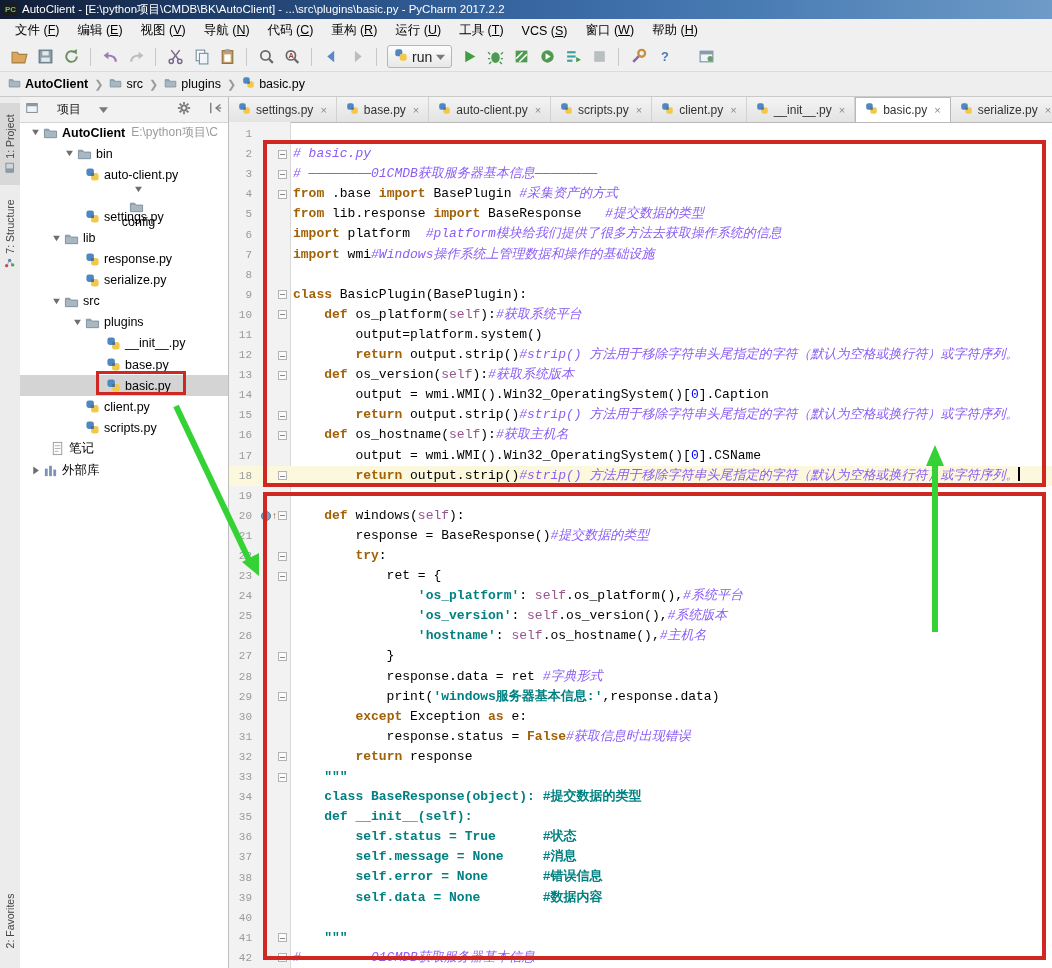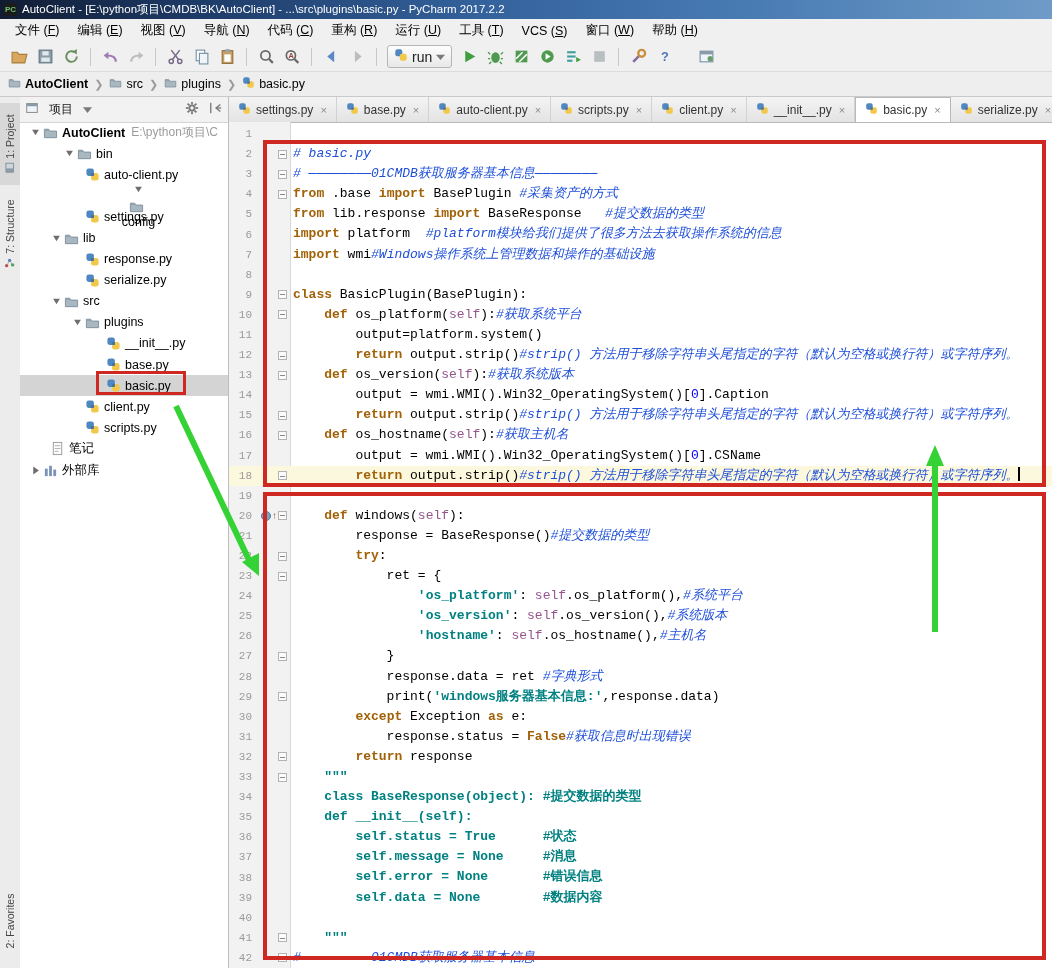--- a/index.html
+++ b/index.html
@@ -31,21 +31,21 @@
   .crumb{display:flex;align-items:center;gap:4px;padding:0 2px;font-size:12.5px;}
   .crumb.bold{font-weight:bold;}
   .crumb-sep{color:#9a9a9a;margin:0 4px;font-size:11px;}
   
   #strip{position:absolute;left:0;top:97px;width:20px;bottom:0;background:#ececec;border-right:1px solid #d2d2d2;}
   .strip-btn{position:absolute;left:0;width:20px;display:flex;align-items:center;justify-content:center;}
   .strip-btn span{transform:rotate(-90deg);white-space:nowrap;font-size:10.5px;color:#444;display:flex;align-items:center;gap:3px;}
   .strip-btn.active{background:#d8d8d8;}
   
   #ppanel{position:absolute;left:20px;top:97px;width:209px;bottom:0;background:#ffffff;border-right:1px solid #bdbdbd;box-sizing:border-box;}
-  #phead{height:25px;background:#f2f2f2;border-bottom:1px solid #d4d4d4;display:flex;align-items:center;padding:0 5px;gap:10px;}
+  #phead{height:25px;background:#f2f2f2;border-bottom:1px solid #d4d4d4;display:flex;align-items:center;padding:0 5px;gap:18px;}
   #phead .ptitle{font-size:12px;color:#222;flex:0 0 auto;}
   #phead .spacer{flex:1;}
   #ptree{position:absolute;left:0;top:25px;right:0;bottom:0;overflow:hidden;}
   .trow{height:21.1px;display:flex;align-items:center;white-space:nowrap;font-size:12.5px;}
   .trow.selected{background:#d4d4d4;}
   .trow .chev{width:14px;display:flex;justify-content:center;flex:0 0 14px;}
   .trow .sp{flex:0 0 14px;}
   .trow .ticon{flex:0 0 16px;display:flex;justify-content:center;margin-right:4px;}
   .trow .tsuffix{color:#9c9c9c;margin-left:6px;font-size:12px;}
   .trow.bold-label .tlabel{font-weight:bold;}
@@ -63,21 +63,21 @@
   .gnum{width:23px;text-align:right;font-family:"Liberation Mono","DejaVu Sans Mono",monospace;font-size:11px;color:#9a9a9a;flex:0 0 23px;}
   .gicons{flex:1;display:flex;align-items:center;justify-content:flex-end;padding-right:3px;gap:1px;}
   .fold{width:9px;height:9px;border:1px solid #b3b3b3;background:#fbfbfb;box-sizing:border-box;position:relative;}
   .fold:after{content:"";position:absolute;left:1px;right:1px;top:3px;height:1px;background:#8a8a8a;}
   .fold.end:after{top:auto;bottom:2px;}
   .mmark{width:10px;height:10px;border-radius:50%;background:#7ba3c4;border:1px solid #4d7aa0;box-sizing:border-box;}
   .marrow{color:#a0522d;font-size:10px;line-height:10px;margin-left:0;}
   #code{position:absolute;left:64px;top:2px;right:0;}
   .cline{height:20.1px;line-height:20.1px;white-space:pre;font-family:"Liberation Mono","DejaVu Sans Mono",monospace;font-size:13px;}
   .tk-k{color:#a16207;font-weight:bold;}
-  .tk-c{color:#1d4ed8;font-style:italic;}
+  .tk-c{color:#8b5cf6;font-style:italic;}
   .tk-s{color:#008080;font-weight:bold;}
   .tk-se{color:#94558D;}
   .tk-n{color:#0000ff;}
   .tk-p{color:#000;}
   .caret{display:inline-block;width:2px;height:14px;background:#000;vertical-align:-2px;}
   
   .redbox{position:absolute;border:3px solid #cf2722;box-sizing:border-box;pointer-events:none;}
   #arrows{position:absolute;left:0;top:0;pointer-events:none;}
 </style>
 </head>

